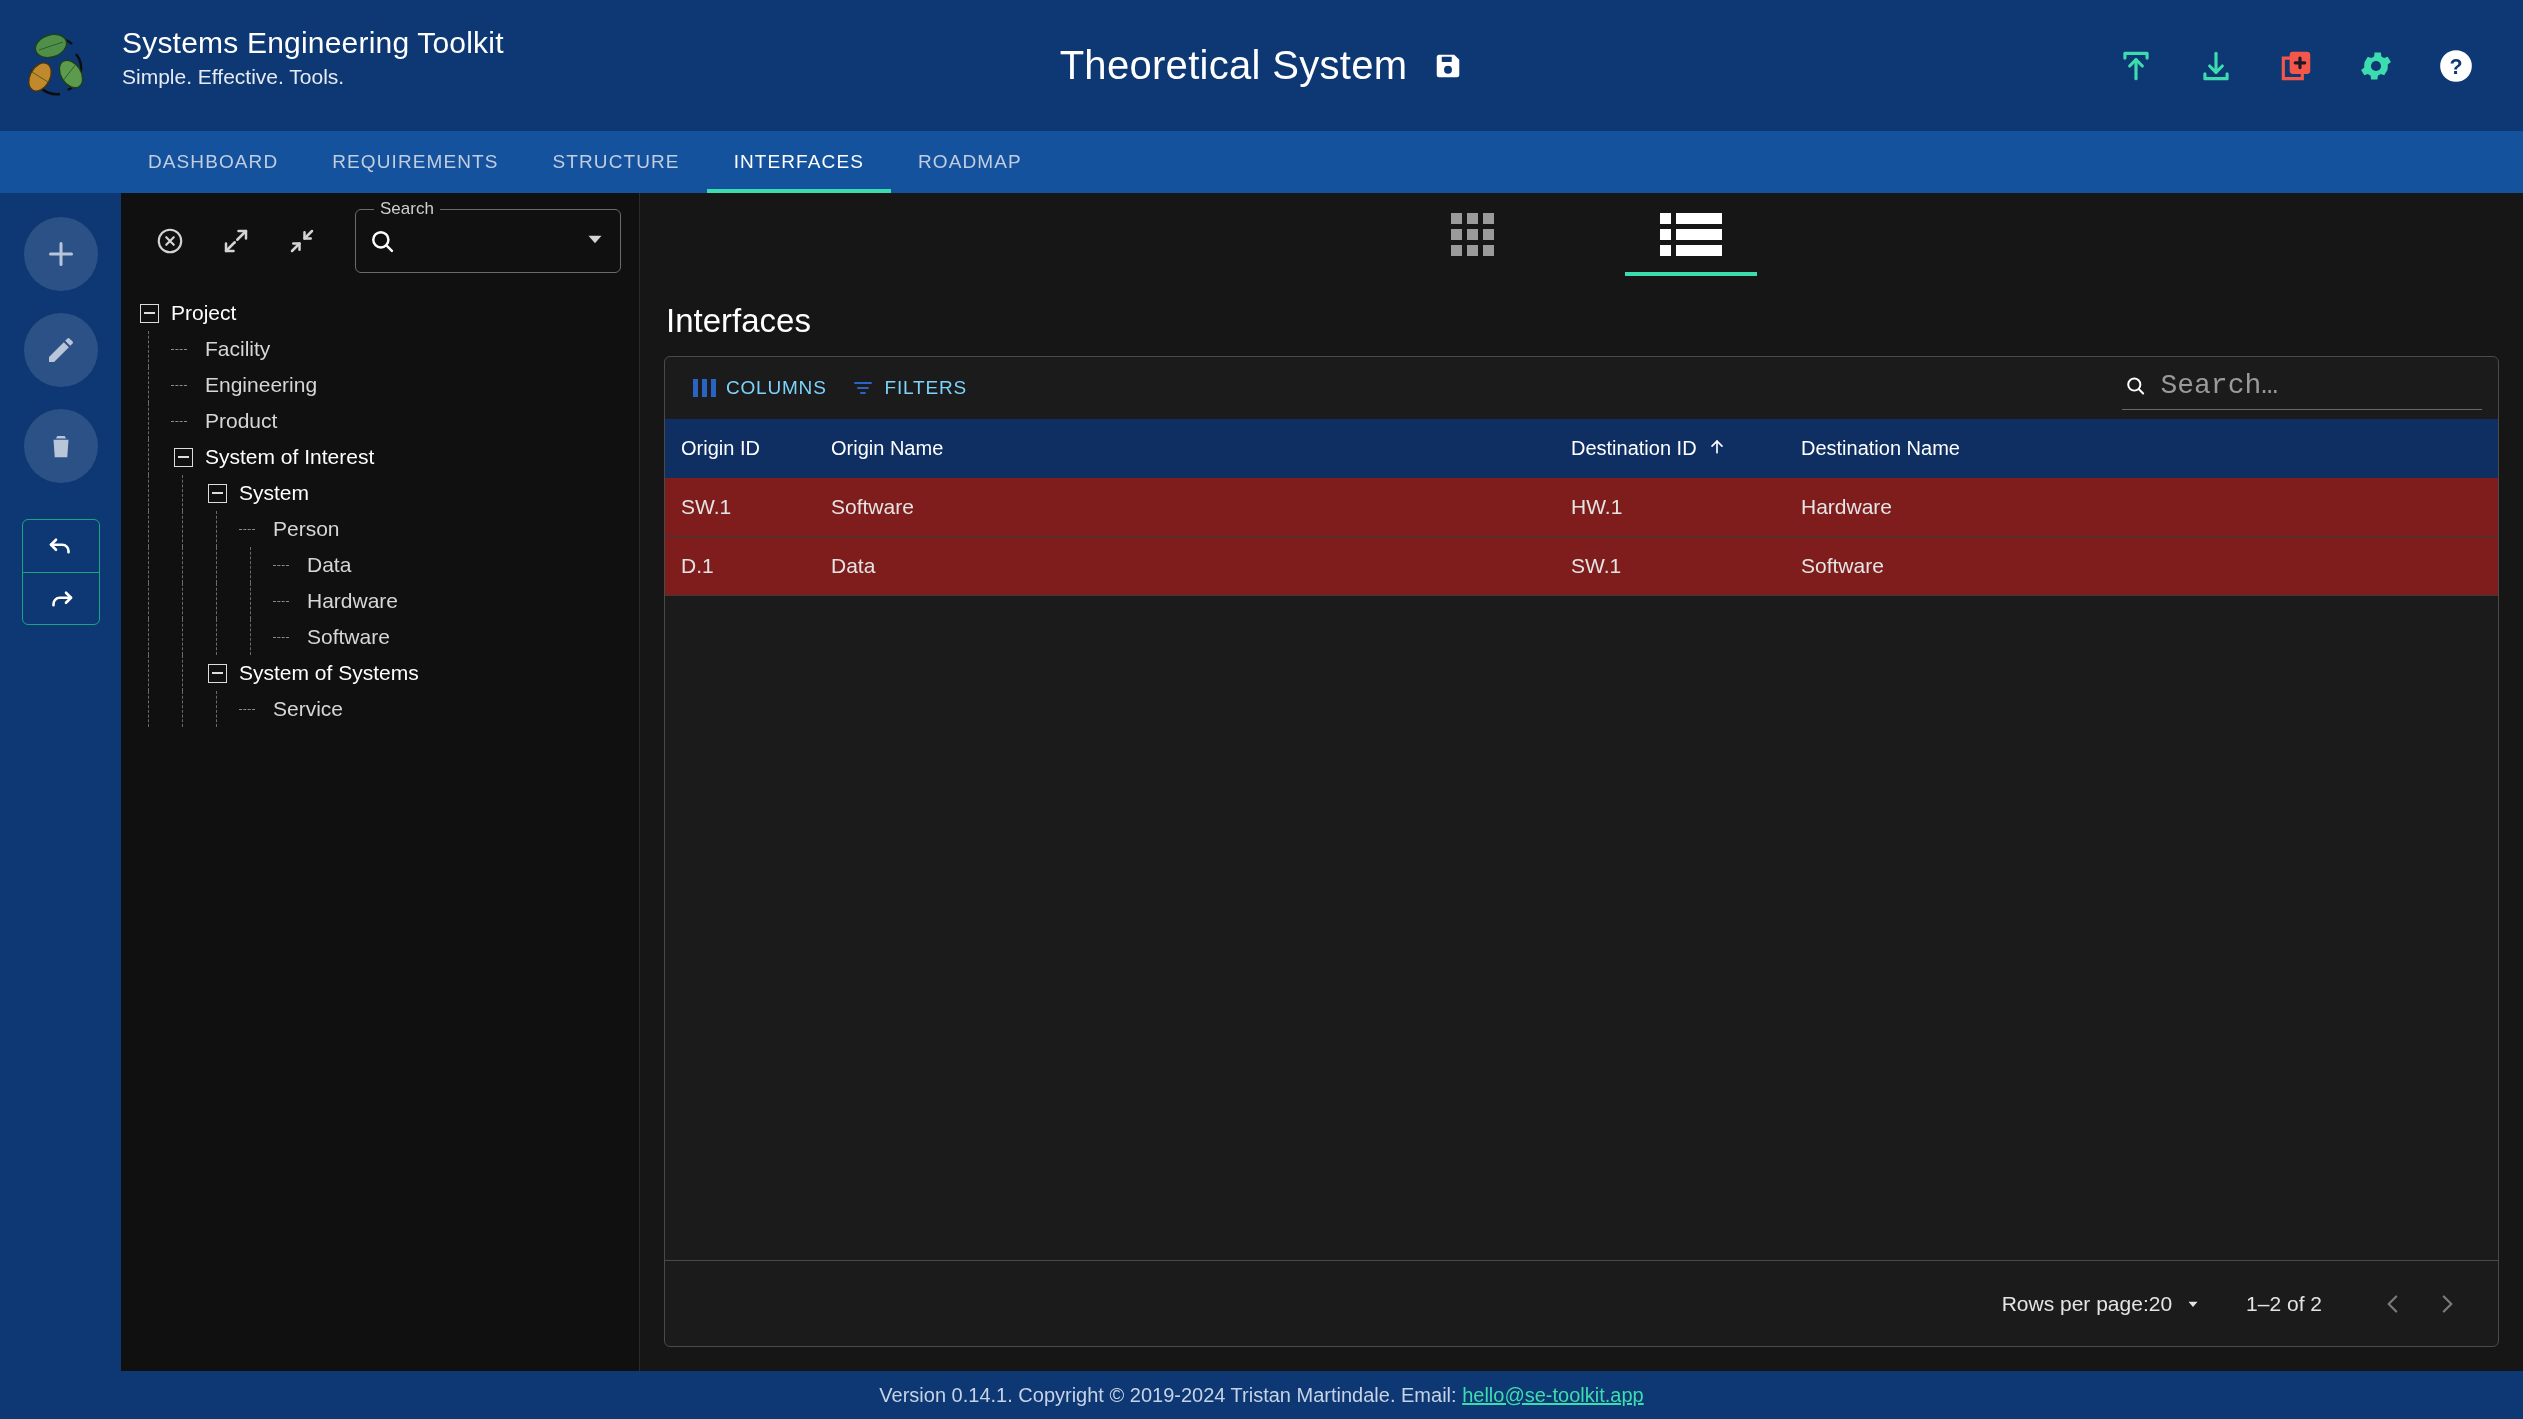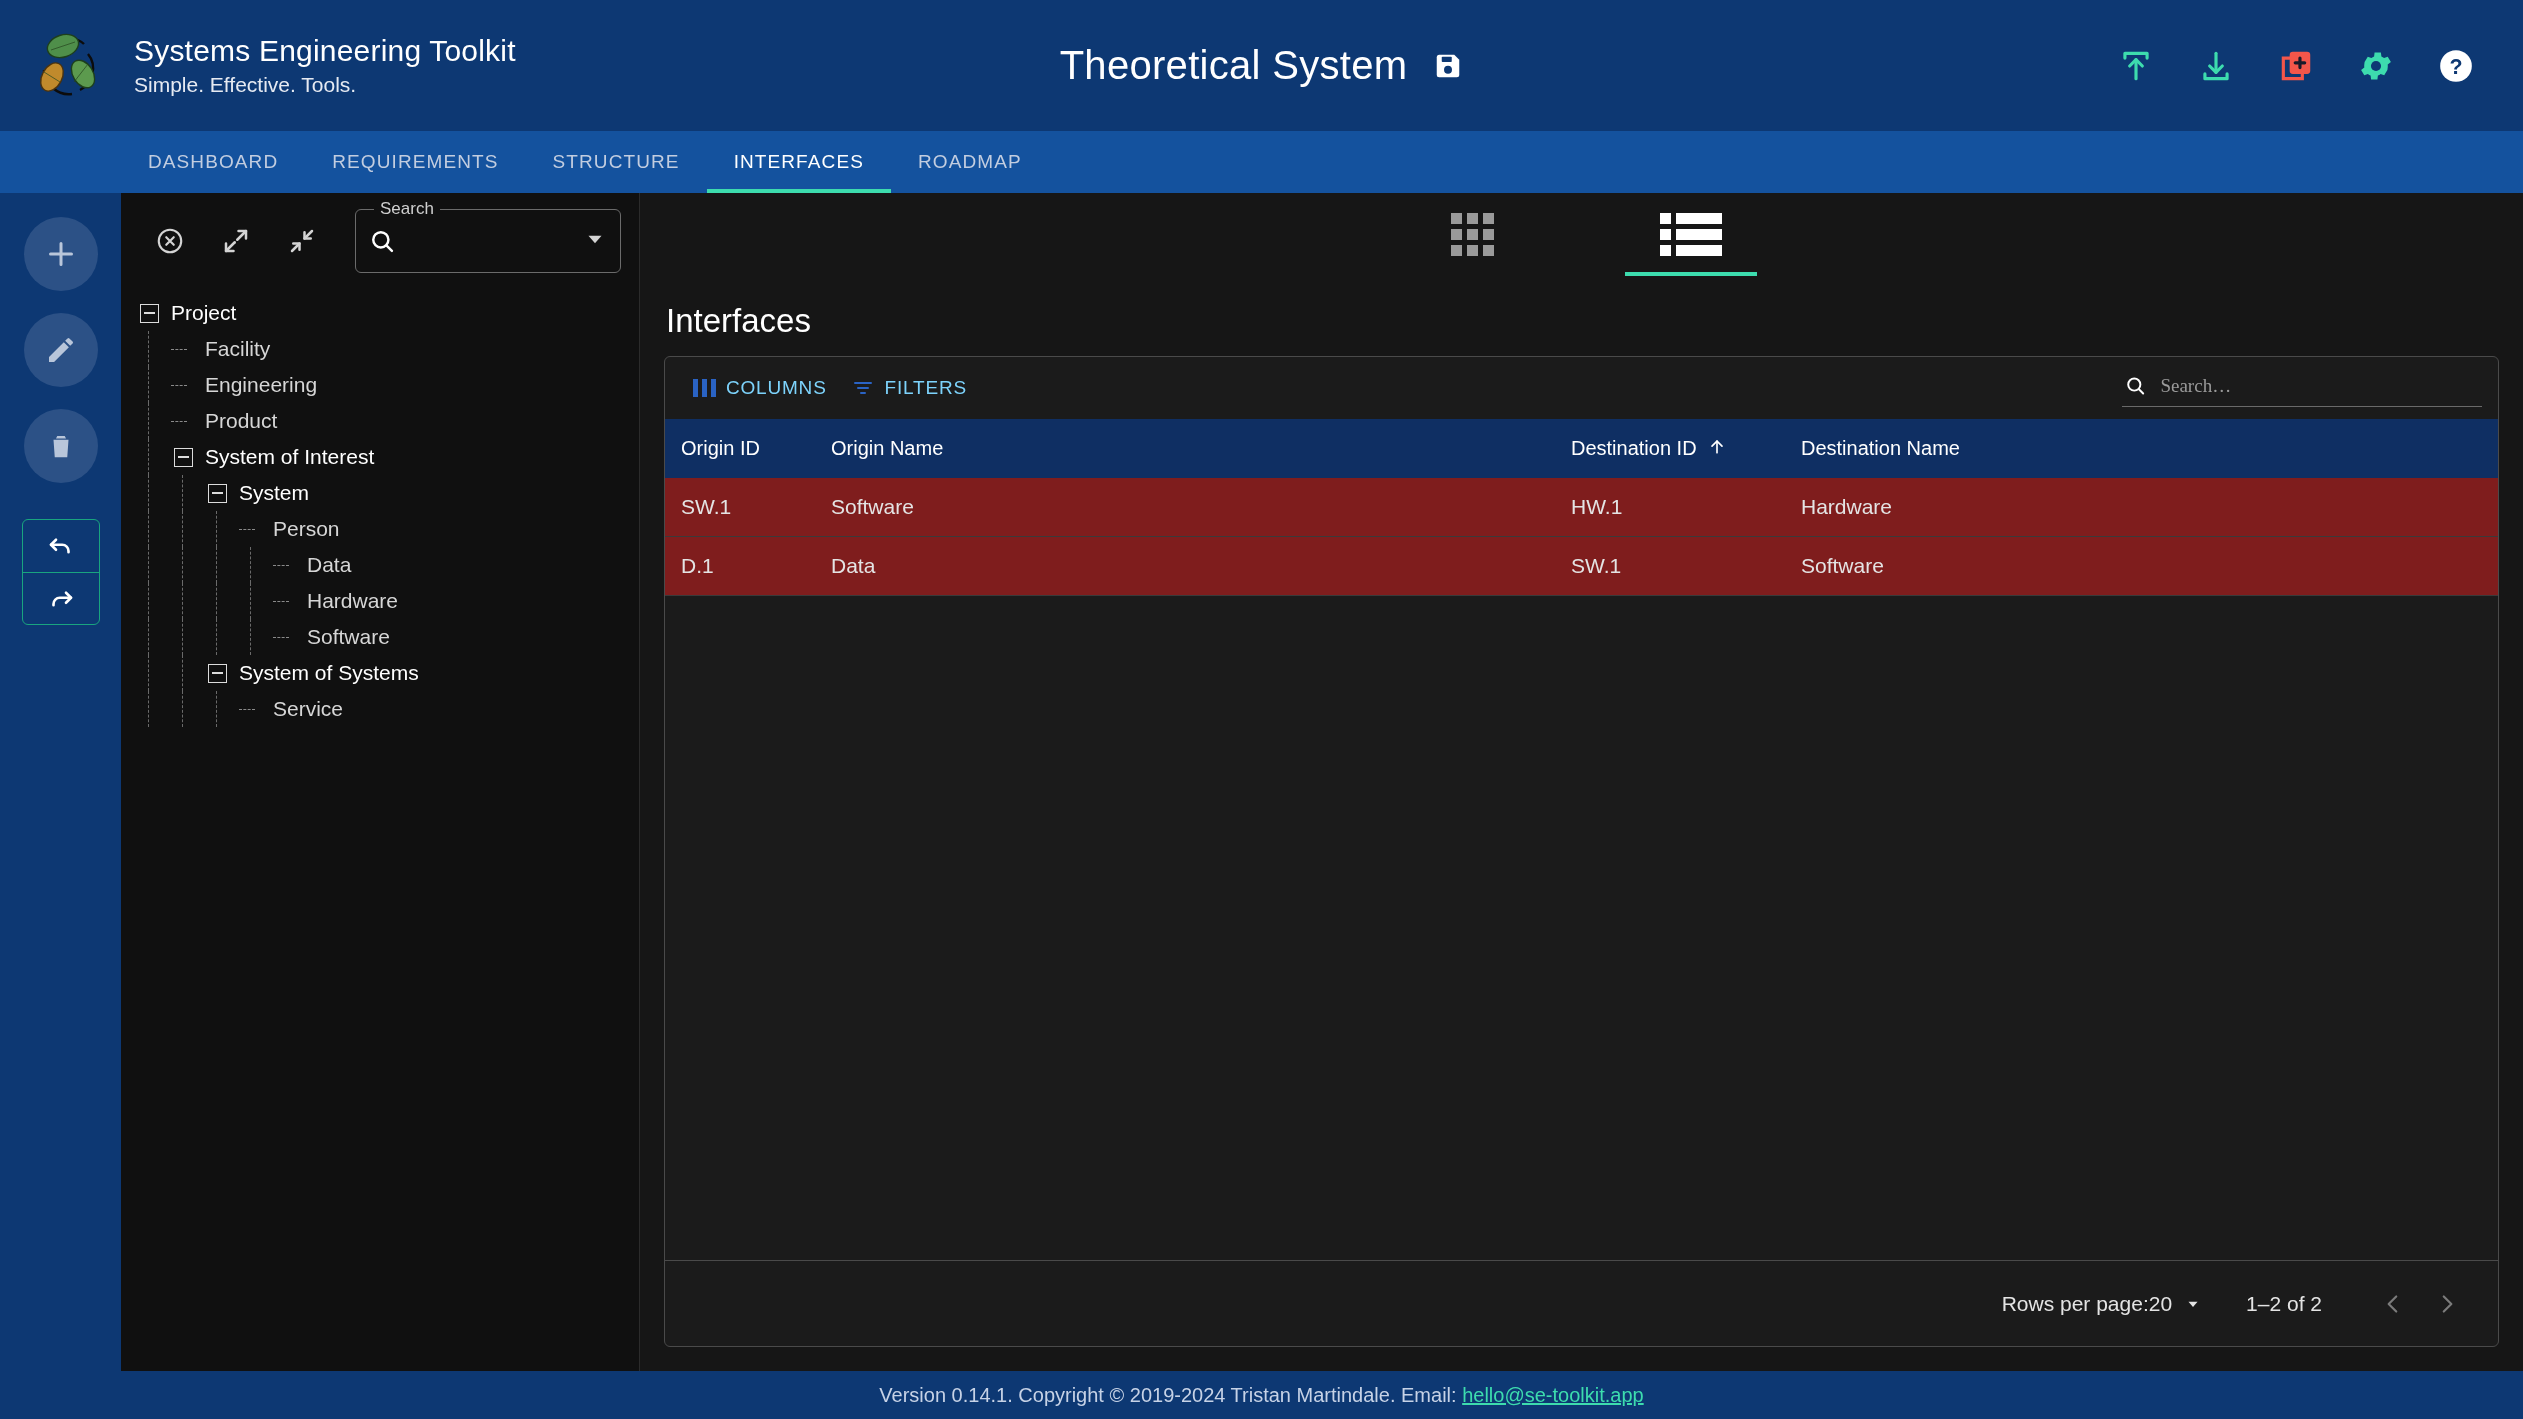--- a/index.html
+++ b/index.html
@@ -9,21 +9,21 @@
     font-family: "Liberation Sans", sans-serif;
     overflow: hidden;
   }
   .app { width: 2523px; height: 1419px; display: flex; flex-direction: column; position: relative; }
 
   
   .header {
     height: 131px; background: #0d3873; flex: 0 0 131px;
     display: flex; align-items: center; position: relative;
   }
-  .brand { display: flex; align-items: center; padding-left: 16px; margin-left: 12px; }
+  .brand { display: flex; padding-left: 16px; }
   .logo { width: 84px; height: 84px; flex: 0 0 84px; position: relative; }
   .brand-text { margin-left: 22px; }
   .brand-title { color: #ffffff; font-size: 30px; line-height: 38px; font-weight: 400; letter-spacing: .2px; }
   .brand-sub { color: #e6eaf2; font-size: 21px; line-height: 30px; font-weight: 400; }
 
   .header-center {
     position: absolute; left: 0; right: 0; top: 0; height: 131px;
     display: flex; align-items: center; justify-content: center; gap: 26px;
     pointer-events: none;
   }
@@ -130,21 +130,21 @@
   }
   .gridtools { height: 62px; flex: 0 0 62px; display: flex; align-items: center; padding: 0 16px; position: relative; }
   .gtbtn { display: flex; align-items: center; gap: 10px; padding: 8px 12px; cursor: pointer; }
   .gtbtn span { color: #7dd3fc; font-size: 19px; letter-spacing: .8px; text-transform: uppercase; }
   .gsearch {
     margin-left: auto; display: flex; align-items: center; gap: 14px;
     width: 360px; border-bottom: 1px solid #6a6a6a; padding: 4px 2px 8px 2px;
   }
   .gsearch input {
     background: transparent; border: none; outline: none; color: #22c55e;
-    font-size: 19px; font-family: Liberation Serif, serif; width: 100%;
+    font-size: 28px; font-family: Liberation Mono, monospace; width: 100%;
   }
   .gsearch input::placeholder { color: #9a9a9a; }
 
   table { width: 100%; border-collapse: collapse; table-layout: fixed; }
   thead tr { background: #0f2f63; }
   th {
     text-align: left; color: #ffffff; font-size: 20px; font-weight: 400;
     padding: 18px 0 18px 16px; white-space: nowrap;
   }
   th .sorted { display: inline-flex; align-items: flex-start; gap: 10px; }

